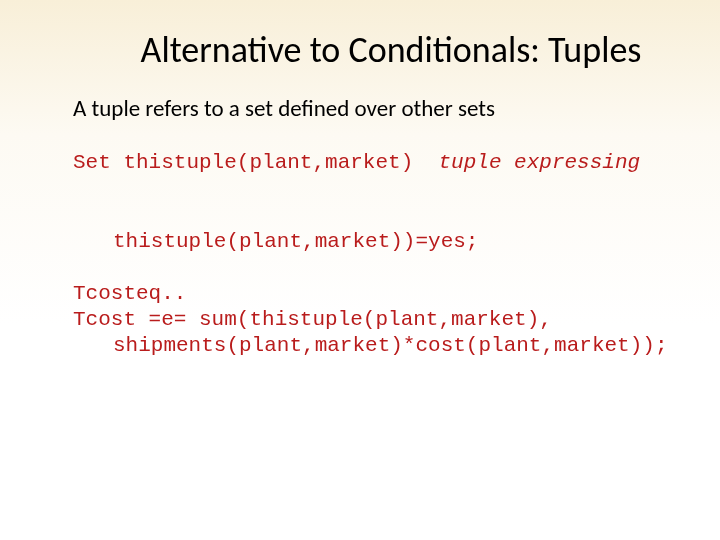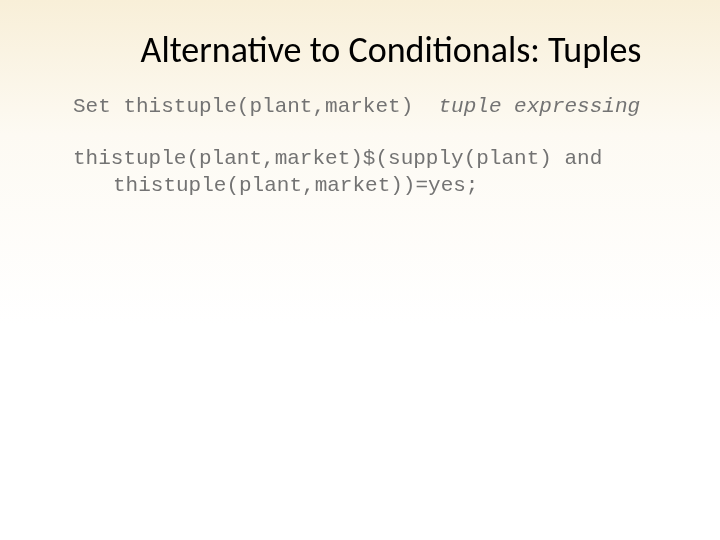--- a/index.html
+++ b/index.html
@@ -33,36 +33,40 @@
     font-size: 23px;
     font-weight: 400;
     margin: 0 0 28px 0;
     color: #000;
   }
   .code {
     font-family: "Courier New", Courier, monospace;
     font-size: 21px;
     line-height: 1.25;
     white-space: pre-wrap;
-    color: #737373;
+    color: #b91c1c;
     margin: 0 0 26px 0;
   }
   .italic {
     font-style: italic;
   }
   .indent {
     padding-left: 40px;
     display: block;
   }
 </style>
 </head>
 <body>
 
 <div class="slide">
   <h1 class="title">Alternative to Conditionals: Tuples</h1>
+  <p class="subtitle">A tuple refers to a set defined over other sets</p>
 
   <div class="code"><span>Set thistuple(plant,market)  </span><span class="italic">tuple expressing</span>
 </div>
 
-  <div class="code"><span>thistuple(plant,market)$(supply(plant) and</span>
+  <div class="code">
 <span class="indent">thistuple(plant,market))=yes;</span></div>
 
+  <div class="code"><span>Tcosteq..</span>
+<span>Tcost =e= sum(thistuple(plant,market),</span>
+<span class="indent">shipments(plant,market)*cost(plant,market));</span></div>
 </div>
 
 </body></html>

